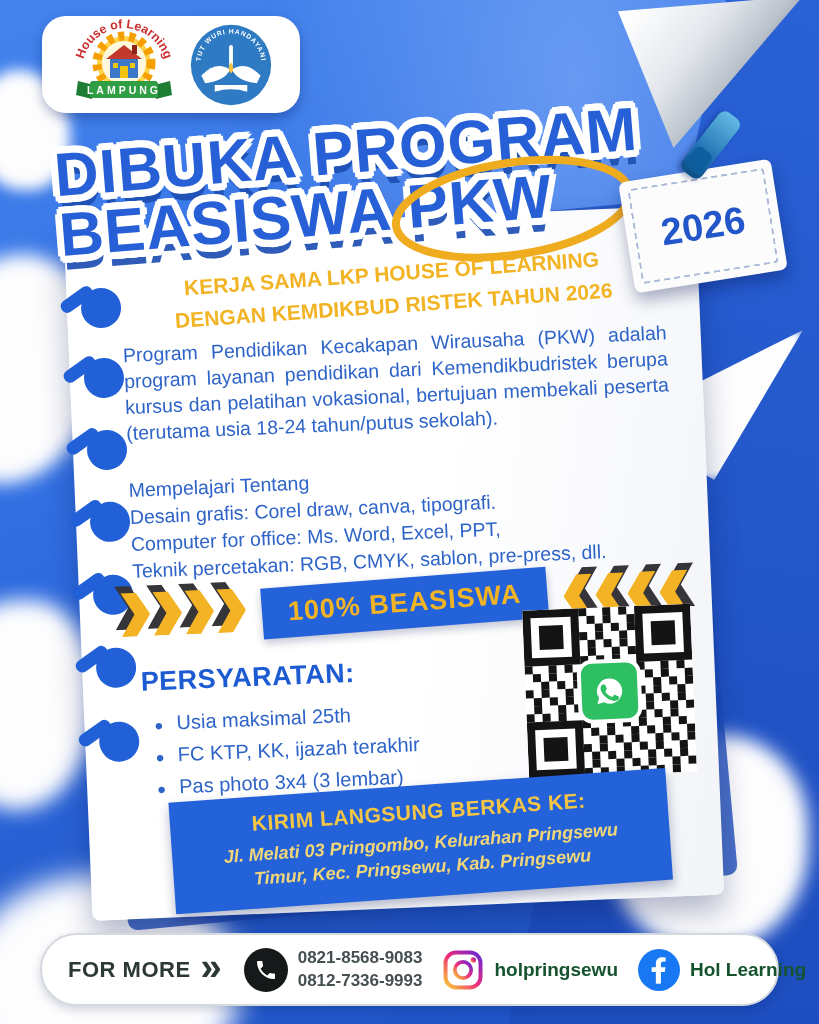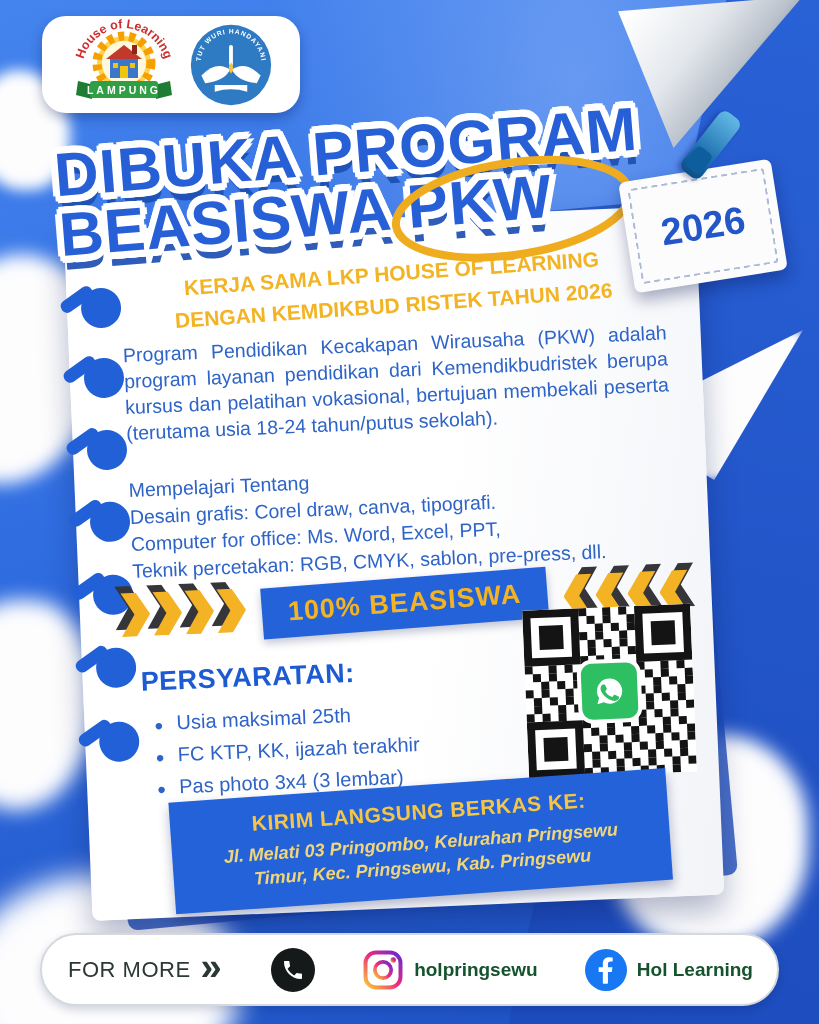--- a/index.html
+++ b/index.html
@@ -104,21 +104,21 @@
   .kirim { position:absolute; top:568px; left:82px; width:498px; background:#2462d9;
     transform:rotate(-1.6deg); text-align:center; padding:15px 14px 17px;
     box-shadow:0 6px 12px rgba(8,20,80,.3); }
   .kirim-h { color:#f5c645; font-weight:800; font-size:21px; letter-spacing:.5px; }
   .kirim-a { color:#f0d678; font-style:italic; font-weight:700; font-size:18px; line-height:1.35; margin-top:7px; }
 
   
   .footer { left:40px; top:933px; width:739px; height:73px; background:#fff; z-index:7;
     border:2px solid #d4d9de; border-radius:40px; display:flex; align-items:center;
     padding:0 24px 0 26px; gap:10px; box-shadow:0 4px 10px rgba(8,20,80,.18); }
-  .fm-label { color:#2c3836; font-size:22px; font-weight:400; letter-spacing:.5px; white-space:nowrap; }
+  .fm-label { color:#2c3836; font-size:22px; font-weight:700; letter-spacing:.5px; white-space:nowrap; }
   .fm-chev { color:#2c3836; font-size:38px; font-weight:800; line-height:1; margin:-6px 2px 0 0; }
   .fm-chev::before { content:"\00BB"; }
   .ph-icon { width:44px; height:44px; border-radius:50%; background:#16191a; flex:none;
     display:flex; align-items:center; justify-content:center; }
   .phones { color:#454f52; font-size:17px; font-weight:700; line-height:1.3; white-space:nowrap; }
   .handle { color:#14532d; font-size:19px; font-weight:700; white-space:nowrap; }
   .fb-icon { width:42px; height:42px; flex:none; }
   .ig-icon { width:42px; height:42px; flex:none; }
   .spacer { flex:1; }
 </style>
@@ -377,20 +377,24 @@
 
 <div class="abs footer">
   <span class="fm-label">FOR MORE</span>
   <span class="fm-chev"></span>
   <span class="spacer"></span>
   <span class="ph-icon">
     <svg width="24" height="24" viewBox="0 0 24 24">
       <path fill="#ffffff" d="M6.62 10.79c1.44 2.83 3.76 5.14 6.59 6.59l2.2-2.2c.27-.27.67-.36 1.02-.24 1.12.37 2.33.57 3.57.57.55 0 1 .45 1 1V20c0 .55-.45 1-1 1-9.39 0-17-7.61-17-17 0-.55.45-1 1-1h3.5c.55 0 1 .45 1 1 0 1.25.2 2.45.57 3.57.11.35.03.74-.25 1.02l-2.2 2.2z"></path>
     </svg>
   </span>
+  <span class="phones">
+    <div>0821-8568-9083</div>
+    <div>0812-7336-9993</div>
+  </span>
   <span class="spacer"></span>
   <svg class="ig-icon" viewBox="0 0 36 36">
     <defs>
       <linearGradient id="ig" x1="0" y1="1" x2="1" y2="0">
         <stop offset="0" stop-color="#f9ce34"></stop>
           <stop offset=".5" stop-color="#ee2a7b"></stop>
           <stop offset="1" stop-color="#6228d7"></stop>
       </linearGradient>
     </defs>
     <rect x="3" y="3" width="30" height="30" rx="9" fill="none" stroke="url(#ig)" stroke-width="3.4"></rect>

